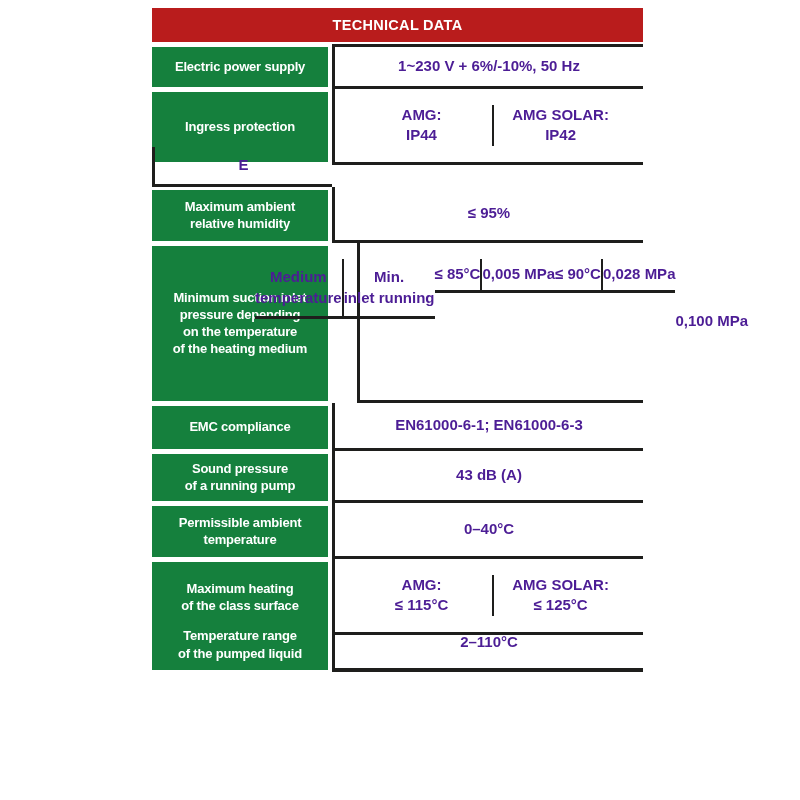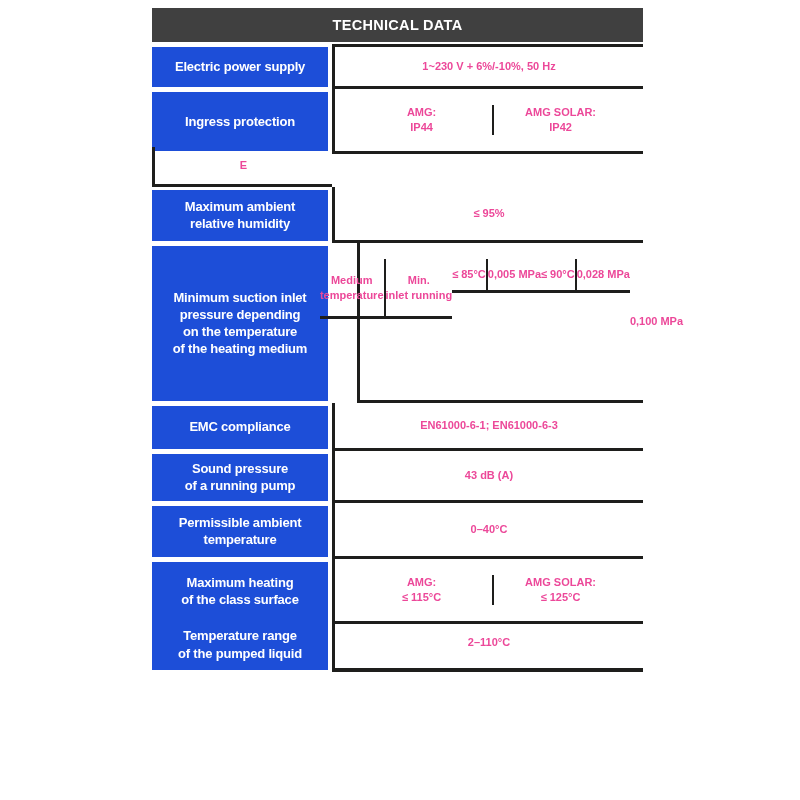--- a/index.html
+++ b/index.html
@@ -17,55 +17,55 @@
     background: #ffffff;
   }
   .table {
     position: absolute;
     left: 152px;
     top: 8px;
     width: 491px;
   }
   .thead {
     height: 34px;
-    background: #404040;
+    background: #b91c1c;
     color: #ffffff;
     display: flex;
     align-items: center;
     justify-content: center;
     font-weight: bold;
     font-size: 14.5px;
     letter-spacing: 0.3px;
     margin-bottom: 2px;
   }
   .row {
     display: grid;
     grid-template-columns: 180px 311px;
   }
   .label {
     margin: 2.5px 4px 2.5px 0;
-    background: #1d4ed8;
+    background: #15803d;
     color: #ffffff;
     display: flex;
     align-items: center;
     justify-content: center;
     text-align: center;
     font-weight: bold;
     font-size: 13px;
     line-height: 1.32;
     letter-spacing: -0.2px;
     white-space: pre;
   }
   .value {
     box-sizing: border-box;
     border-left: 3px solid #1e1e1c;
     border-bottom: 3px solid #1e1e1c;
-    color: #ec4899;
+    color: #4c1d95;
     font-weight: bold;
-    font-size: 11px;
+    font-size: 15px;
     line-height: 1.35;
     display: flex;
     align-items: center;
     justify-content: center;
     text-align: center;
     white-space: pre;
   }
   .value.vt { border-top: 3px solid #1e1e1c; }
   .value.vbottom { border-bottom-width: 4px; }
   .value.split { align-items: stretch; padding: 16px; }

